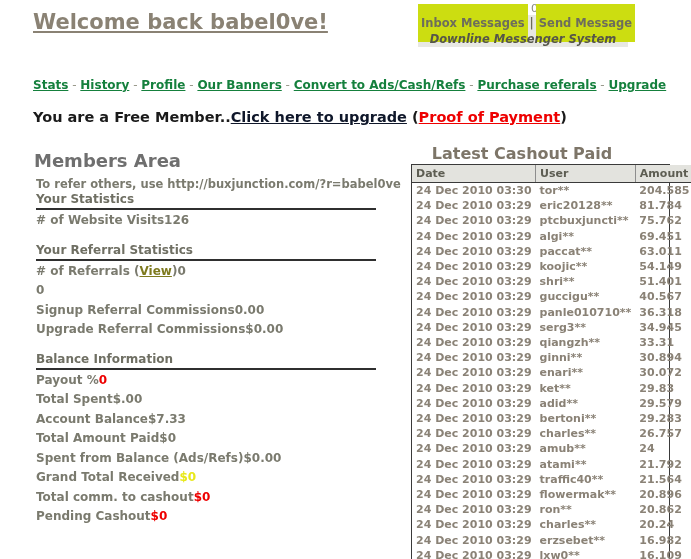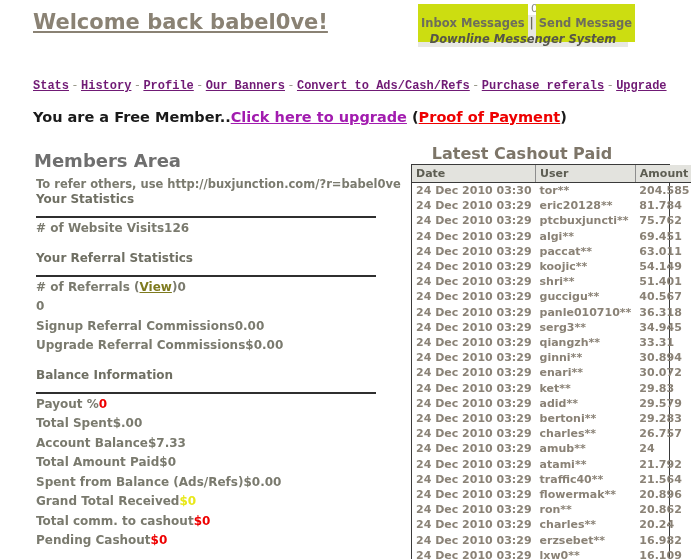--- a/index.html
+++ b/index.html
@@ -72,38 +72,37 @@
   #main-nav {
     position: absolute;
     left: 33px;
     top: 78px;
     font-size: 12px;
     font-weight: bold;
     white-space: nowrap;
     color: #9a9a8c;
   }
   #main-nav a {
-    color: #701a75;
+    color: #15803d;
     text-decoration: underline;
-    font-family: Liberation Mono, monospace;
   }
   #main-nav .dash { color: #9a9a8c; font-weight: normal; }
 
   
   #member-status {
     position: absolute;
     left: 33px;
     top: 109px;
     font-size: 14.5px;
     font-weight: bold;
     color: #1a1a1a;
     white-space: nowrap;
   }
   #member-status a.upgrade {
-    color: #a21caf;
+    color: #0f172a;
   }
   #member-status a.proof {
     color: #ee0000;
     text-decoration: underline;
   }
   #member-status .paren { color: #1a1a1a; }
 
   
   #members-area-heading {
     position: absolute;
@@ -127,21 +126,21 @@
     position: absolute;
     left: 36px;
     top: 192px;
     width: 340px;
   }
   .section-head {
     font-size: 12px;
     font-weight: bold;
     color: #6f6f63;
     border-bottom: 2px solid #2f2f2f;
-    padding-bottom: 10px;
+    padding-bottom: 2px;
     margin-bottom: 1px;
   }
   .stat-row {
     display: flex;
     justify-content: flex-start;
     align-items: baseline;
     font-size: 12px;
     font-weight: bold;
     color: #7a7a6e;
     line-height: 19.5px;

